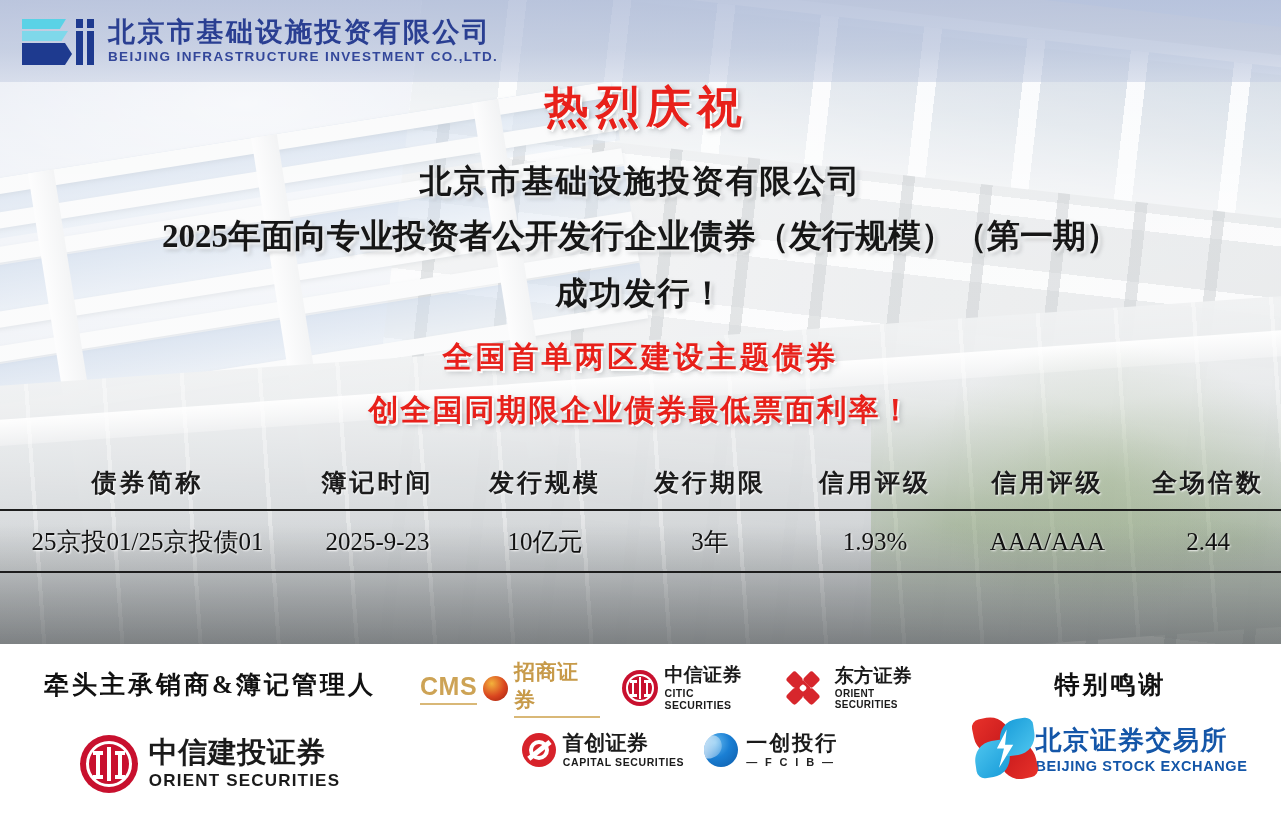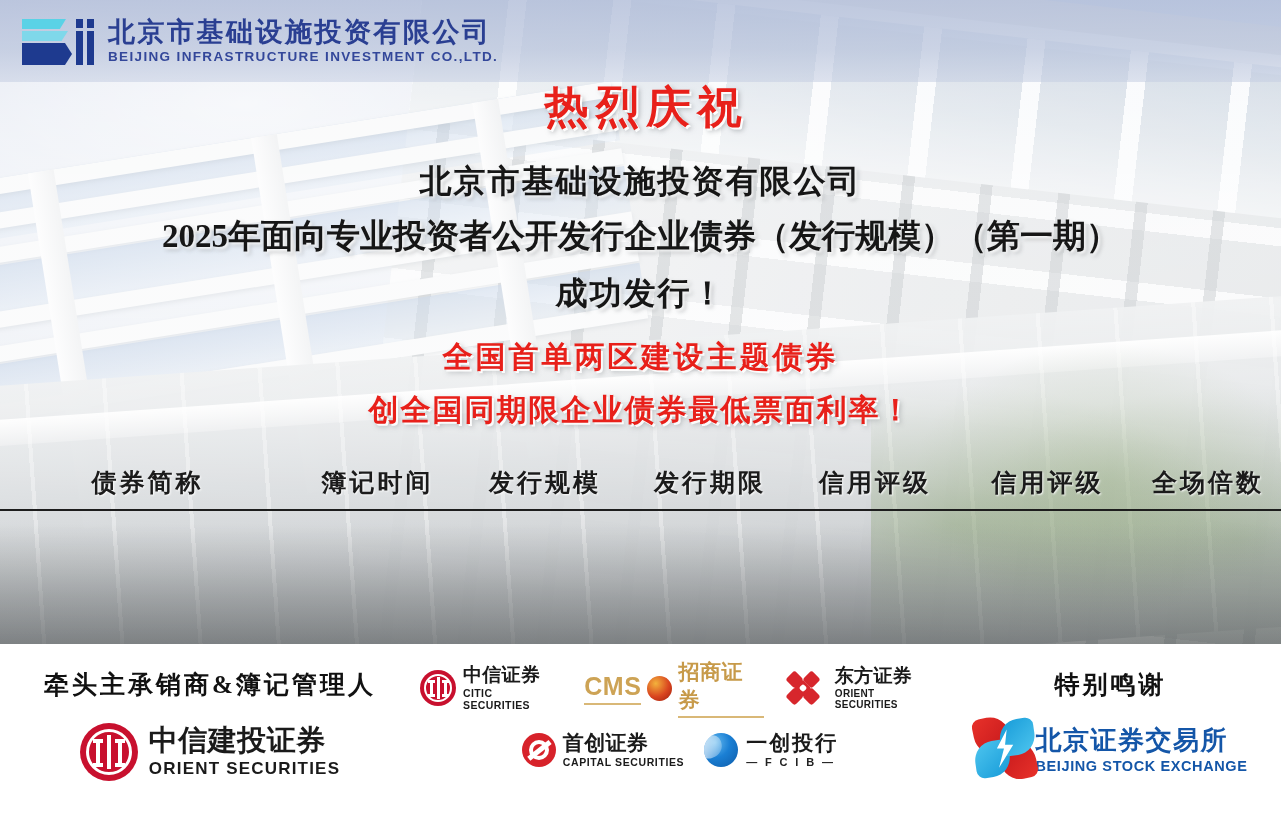--- a/index.html
+++ b/index.html
@@ -375,29 +375,38 @@
       <tbody>
           <tr class="hdr">
         <th class="c1">债券简称</th>
         <th class="c2">簿记时间</th>
         <th class="c3">发行规模</th>
         <th class="c4">发行期限</th>
         <th class="c5">信用评级</th>
         <th class="c6">信用评级</th>
         <th class="c7">全场倍数</th>
       </tr>
+      <tr class="row">
+        <td class="c1">25京投01/25京投债01</td>
+        <td class="c2">2025-9-23</td>
+        <td class="c3">10亿元</td>
+        <td class="c4">3年</td>
+        <td class="c5">1.93%</td>
+        <td class="c6">AAA/AAA</td>
+        <td class="c7">2.44</td>
+      </tr>
     </tbody>
       </table>
   </div>
 
   <div class="footer">
 
     <div class="fcol fcol-a">
       <div class="fcap">牵头主承销商&amp;簿记管理人</div>
-      <div class="frow" style="margin-top:22px;">
+      <div class="frow" style="margin-top:34px;">
         <div class="lg">
           <div class="citic-mark" style="width:58px;height:58px;">
             <div class="inner" style="left:6px;top:6px;right:6px;bottom:6px;border-width:3px;"></div>
             <div class="bar" style="left:16px;top:16px;width:4px;height:28px;"></div>
             <div class="bar" style="left:27px;top:12px;width:4px;height:34px;"></div>
             <div class="bar" style="left:38px;top:16px;width:4px;height:28px;"></div>
             <div class="bar" style="left:13px;top:16px;width:10px;height:4px;"></div>
             <div class="bar" style="left:13px;top:40px;width:10px;height:4px;"></div>
             <div class="bar" style="left:35px;top:16px;width:10px;height:4px;"></div>
             <div class="bar" style="left:35px;top:40px;width:10px;height:4px;"></div>
@@ -407,43 +416,43 @@
             <div class="lg-txt-en" style="font-size:17px;letter-spacing:1.2px;margin-top:3px;">ORIENT SECURITIES</div>
           </div>
         </div>
       </div>
     </div>
 
     <div class="fcol fcol-b">
 
       <div class="frow" style="margin-top:14px;gap:22px;">
 
+        <div class="lg" style="align-items:center;">
+          <div style="font-family:'Liberation Sans',sans-serif;font-weight:700;font-size:25px;color:#cda355;letter-spacing:0.5px;border-bottom:2px solid #d9b877;padding-bottom:2px;">CMS</div>
+          <div class="cms-mark" style="width:25px;height:25px;margin:0 6px;"></div>
+          <div style="font-family:'Liberation Sans',sans-serif;font-weight:700;font-size:21px;color:#c79a49;letter-spacing:0.5px;border-bottom:2px solid #d9b877;padding-bottom:2px;">招商证券</div>
+        </div>
+
         <div class="lg">
           <div class="citic-mark" style="width:36px;height:36px;">
             <div class="inner" style="left:4px;top:4px;right:4px;bottom:4px;border-width:2px;"></div>
             <div class="bar" style="left:10px;top:10px;width:2.5px;height:17px;"></div>
             <div class="bar" style="left:17px;top:7px;width:2.5px;height:22px;"></div>
             <div class="bar" style="left:24px;top:10px;width:2.5px;height:17px;"></div>
             <div class="bar" style="left:8px;top:10px;width:7px;height:2.5px;"></div>
             <div class="bar" style="left:8px;top:24px;width:7px;height:2.5px;"></div>
             <div class="bar" style="left:22px;top:10px;width:7px;height:2.5px;"></div>
             <div class="bar" style="left:22px;top:24px;width:7px;height:2.5px;"></div>
           </div>
           <div style="margin-left:7px;">
             <div class="lg-txt-cn" style="font-size:19px;letter-spacing:0.3px;line-height:1.05;">中信证券</div>
             <div class="lg-txt-en" style="font-size:10.5px;letter-spacing:0.4px;margin-top:2px;">CITIC SECURITIES</div>
           </div>
         </div>
 
-        <div class="lg" style="align-items:center;">
-          <div style="font-family:'Liberation Sans',sans-serif;font-weight:700;font-size:25px;color:#cda355;letter-spacing:0.5px;border-bottom:2px solid #d9b877;padding-bottom:2px;">CMS</div>
-          <div class="cms-mark" style="width:25px;height:25px;margin:0 6px;"></div>
-          <div style="font-family:'Liberation Sans',sans-serif;font-weight:700;font-size:21px;color:#c79a49;letter-spacing:0.5px;border-bottom:2px solid #d9b877;padding-bottom:2px;">招商证券</div>
-        </div>
-
         <div class="lg">
           <div class="orient-mark" style="width:34px;height:34px;">
             <i style="left:2px;top:2px;width:13px;height:13px;"></i>
             <i style="right:2px;top:2px;width:13px;height:13px;"></i>
             <i style="left:2px;bottom:2px;width:13px;height:13px;"></i>
             <i style="right:2px;bottom:2px;width:13px;height:13px;"></i>
             <i style="left:10.5px;top:10.5px;width:13px;height:13px;"></i>
             <u style="left:14px;top:14px;width:6px;height:6px;"></u>
           </div>
           <div style="margin-left:15px;">

